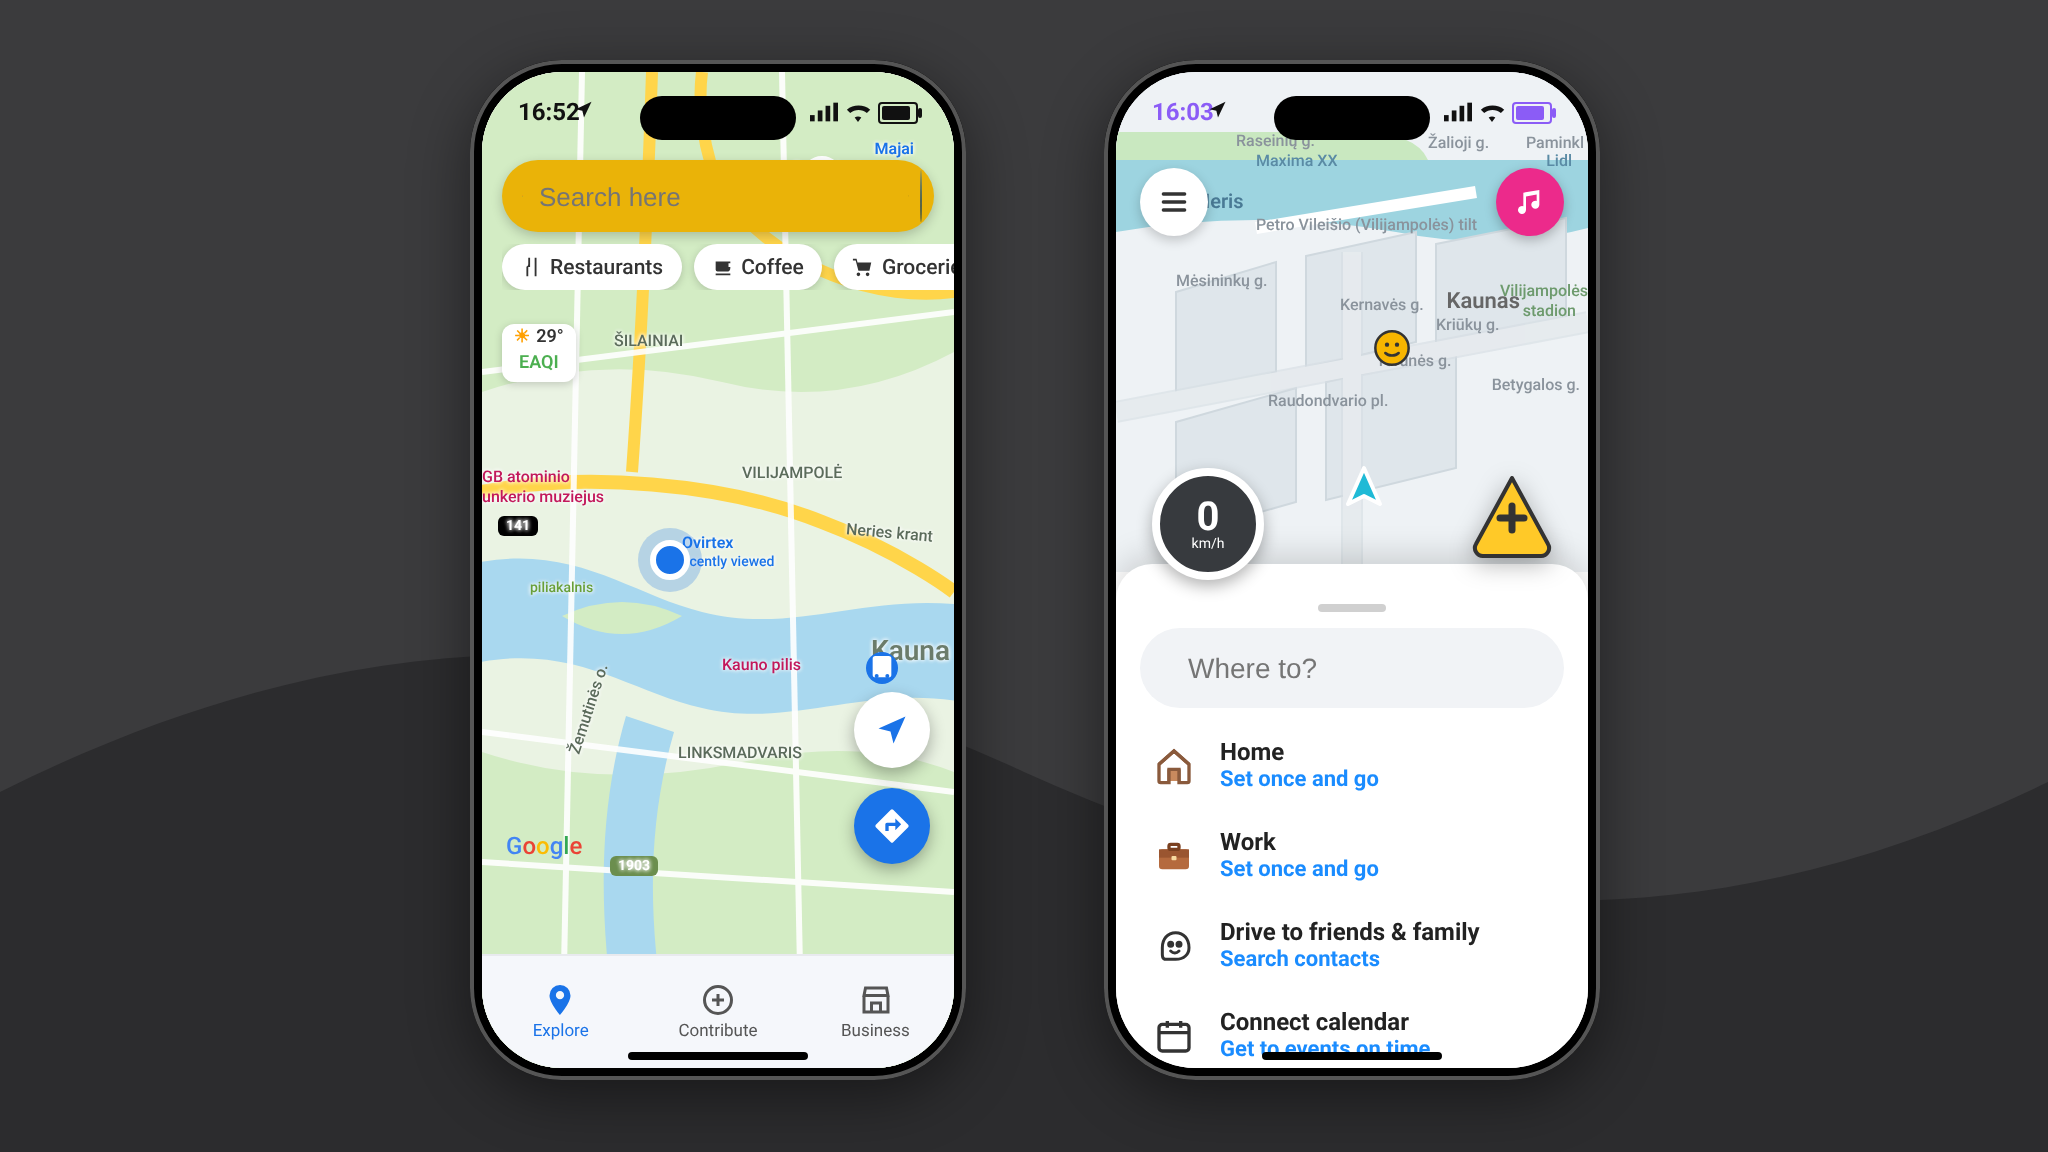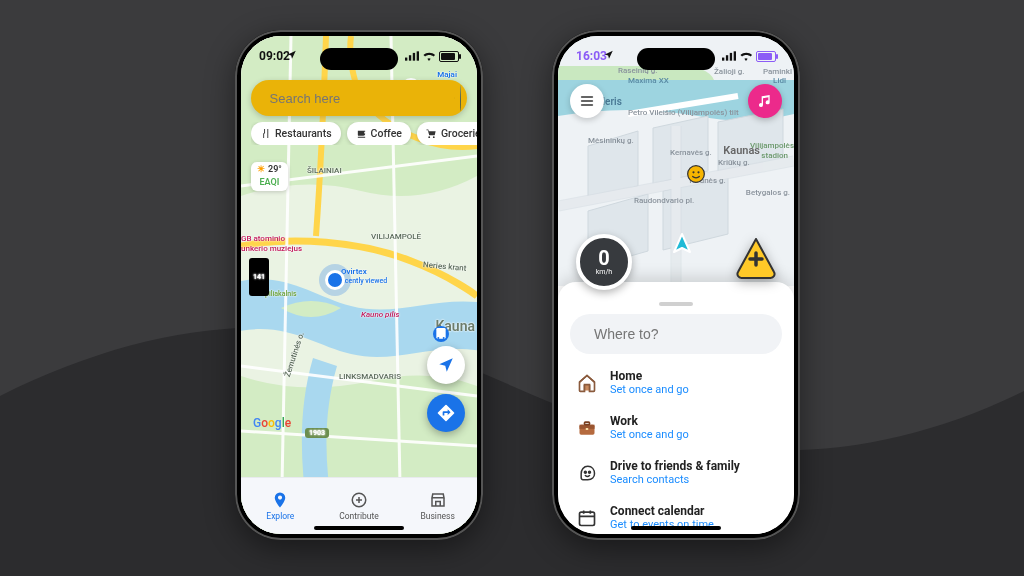--- a/index.html
+++ b/index.html
@@ -54,35 +54,35 @@
   .report-btn{position:absolute;top:200px;right:16px;width:44px;height:44px;z-index:30;filter:drop-shadow(0 3px 6px rgba(0,0,0,.3));}
   .arrow-me{position:absolute;top:196px;left:112px;z-index:20;}
   .waze-mood{position:absolute;top:128px;left:128px;width:20px;height:20px;z-index:20;}
   .waze-panel{position:absolute;top:246px;left:0;right:0;bottom:0;background:#fff;border-radius:18px 18px 0 0;box-shadow:0 -4px 16px rgba(0,0,0,.15);z-index:25;padding:20px 0 0;}
   .grab{width:34px;height:4px;background:#d0d0d0;border-radius:3px;margin:0 auto 8px;}
   .waze-search{margin:0 12px 6px;height:40px;background:#f1f3f6;border-radius:22px;display:flex;align-items:center;padding:0 14px;gap:8px;}
   .waze-search input{flex:1;border:0;background:transparent;outline:0;font-size:14px;color:#666;}
   .dest{display:flex;align-items:center;gap:12px;padding:9px 18px;}
   .dest .ico{width:22px;height:22px;display:flex;align-items:center;justify-content:center;color:#333;}
   .dest .txt .t{font-size:12px;font-weight:700;color:#222;}
-  .dest .txt .s{font-size:11px;color:#1a8cff;font-weight:400;}
+  .dest .txt .s{font-size:11px;color:#1a8cff;font-weight:700;}
 </style>
 </head>
 <body>
 
 <div class="stage">
   <svg class="bg-wave" viewBox="0 0 1024 280" preserveAspectRatio="none">
     <path d="M0,100 C180,10 340,10 512,90 C700,175 860,175 1024,95 L1024,280 L0,280 Z" fill="#2c2c2e"></path>
   </svg>
 
   <div class="phone phone-left">
     <div class="screen">
       <div class="island"></div>
       <div class="statusbar" style="color:#111">
-        <span>09:02</span>
+        <span>16:52</span>
         <span style="position:absolute;left:46px;top:13px;">
           <svg width="10" height="10" viewBox="0 0 24 24" fill="#111">
               <path d="M2 11l19-9-9 19-2-8z"></path>
             </svg>
         </span>
         <div class="st-right">
           <svg width="14" height="10" viewBox="0 0 18 12" fill="#111">
               <rect x="0" y="8" width="3" height="4"></rect>
               <rect x="5" y="5" width="3" height="7"></rect>
               <rect x="10" y="2" width="3" height="10"></rect>
@@ -123,27 +123,27 @@
         </svg>
         <span class="gmap-label" style="top:34px;right:20px;color:#1a73e8;font-weight:600;">Majai</span>
         <span class="gmap-label" style="top:44px;right:30px;color:#1a73e8;font-size:7px;">Recently viewed</span>
         <span class="gmap-label" style="top:130px;left:66px;">ŠILAINIAI</span>
         <span class="gmap-label" style="top:196px;left:130px;">VILIJAMPOLĖ</span>
         <span class="gmap-label" style="top:198px;left:0px;color:#c2185b;">GB atominio</span>
         <span class="gmap-label" style="top:208px;left:0px;color:#c2185b;">unkerio muziejus</span>
         <span class="gmap-label" style="top:231px;left:100px;color:#1a73e8;font-weight:600;">Ovirtex</span>
         <span class="gmap-label" style="top:241px;left:100px;color:#1a73e8;font-size:7px;">ecently viewed</span>
         <span class="gmap-label" style="top:226px;right:10px;transform:rotate(5deg);">Neries krant</span>
-        <span class="gmap-label" style="top:274px;left:120px;color:#c2185b;font-style:italic;">Kauno pilis</span>
+        <span class="gmap-label" style="top:292px;left:120px;color:#c2185b;">Kauno pilis</span>
         <span class="gmap-label" style="top:282px;right:2px;font-size:14px;color:#6b7c6b;font-weight:600;">Kauna</span>
         <span class="gmap-label" style="top:336px;left:98px;">LINKSMADVARIS</span>
         <span class="gmap-label" style="top:314px;left:30px;transform:rotate(-72deg);">Žemutinės o.</span>
         <span class="gmap-label" style="top:254px;left:24px;color:#689f38;font-size:7px;">piliakalnis</span>
         <span class="gmap-label" style="top:392px;left:64px;background:#6b8e4e;color:#fff;font-size:7px;font-weight:700;padding:1px 4px;border-radius:3px;">1903</span>
-        <span class="gmap-label" style="top:222px;left:8px;background:#000000;color:#fff;font-size:7px;font-weight:700;padding:15px 4px;border-radius:3px;">141</span>
+        <span class="gmap-label" style="top:222px;left:8px;background:#000000;color:#fff;font-size:7px;font-weight:700;padding:1px 4px;border-radius:3px;">141</span>
 
         <span style="position:absolute;top:290px;right:28px;width:16px;height:16px;background:#1a73e8;border-radius:50%;display:flex;align-items:center;justify-content:center;z-index:15;">
           <svg width="9" height="9" viewBox="0 0 24 24" fill="#fff">
               <rect x="5" y="3" width="14" height="16" rx="2"></rect>
               <circle cx="8" cy="18" r="1.5" fill="#1a73e8"></circle>
               <circle cx="16" cy="18" r="1.5" fill="#1a73e8"></circle>
             </svg>
         </span>
 
         <span style="position:absolute;top:42px;right:56px;width:16px;height:16px;background:#1a73e8;border:2px solid #fff;border-radius:50% 50% 50% 4px;transform:rotate(-45deg);z-index:15;"></span>

